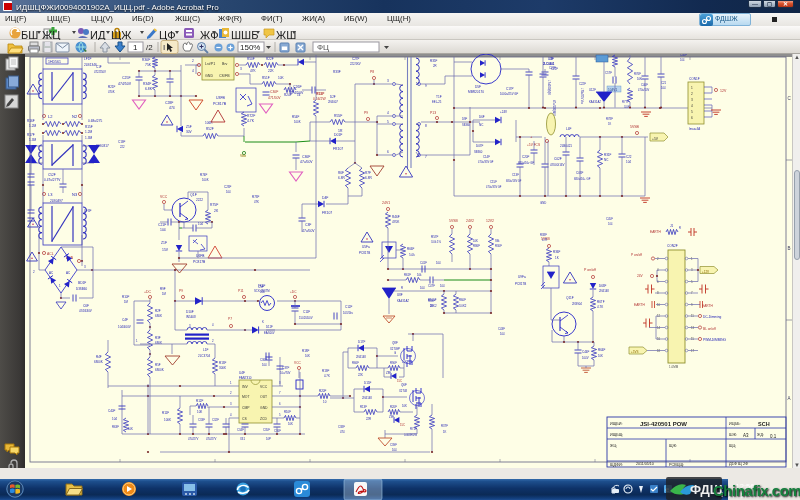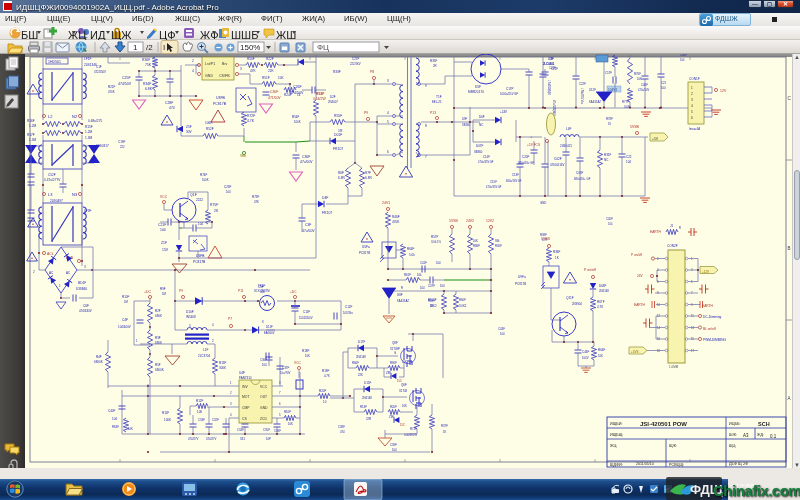--- a/index.html
+++ b/index.html
@@ -123,21 +123,21 @@
           <rect x="1" y="2" width="7" height="9" fill="#4a80c8"></rect>
           <rect x="4" y="1" width="7" height="9" fill="#e8b838"></rect>
           <circle cx="7.5" cy="5.5" r="2" fill="#fff"></circle>
         </g>
       <g transform="translate(263,1)">
           <path d="M1,2 h10 v6 h-5 l-3,3 v-3 h-2 z" fill="#f0c545" stroke="#c89a20" stroke-width="0.7"></path>
         </g>
     </svg>
     <span class="tbt" style="left:21px">БШ</span>
       <i class="caret" style="left:37px"></i>
-    <span class="tbt" style="left:68px">ЖЦ</span>
+    <span class="tbt" style="left:42px">ЖЦ</span>
       <i class="caret" style="left:72px"></i>
     <span class="tbt" style="left:90px">ИД</span>
       <i class="caret" style="left:106px"></i>
     <span class="tbt" style="left:111px">ЩЖ</span>
       <i class="caret" style="left:140px"></i>
     <span class="tbt" style="left:159px">ЦФ</span>
       <i class="caret" style="left:175px"></i>
     <span class="tbt" style="left:200px">ЖФ</span>
       <i class="caret" style="left:212px"></i>
     <span class="tbt" style="left:231px">ШШБ</span>

